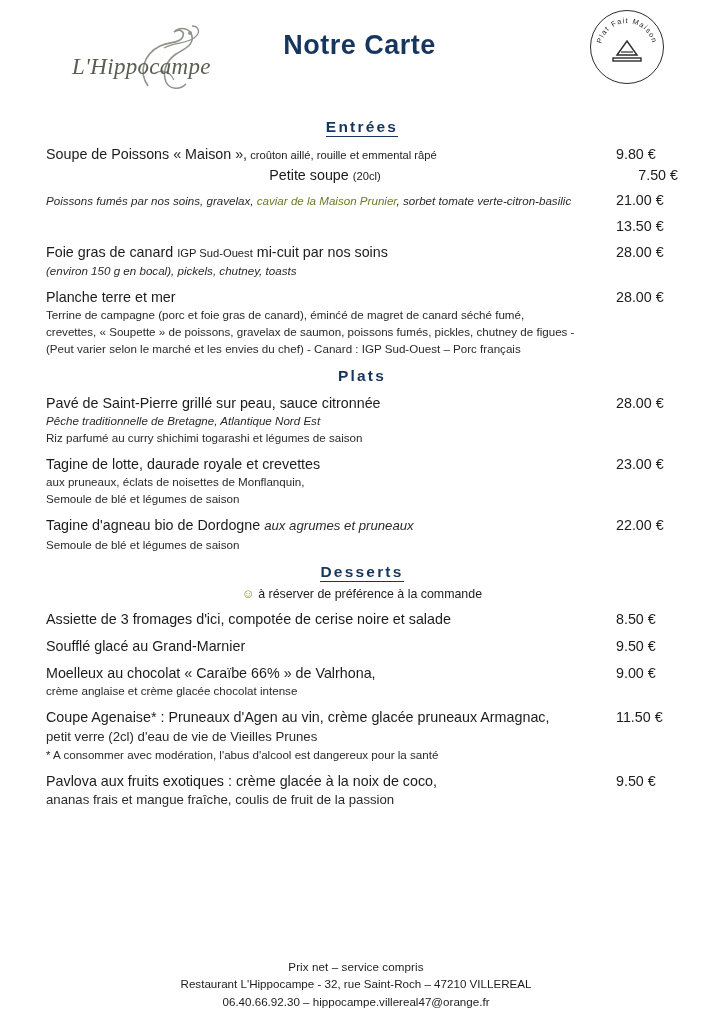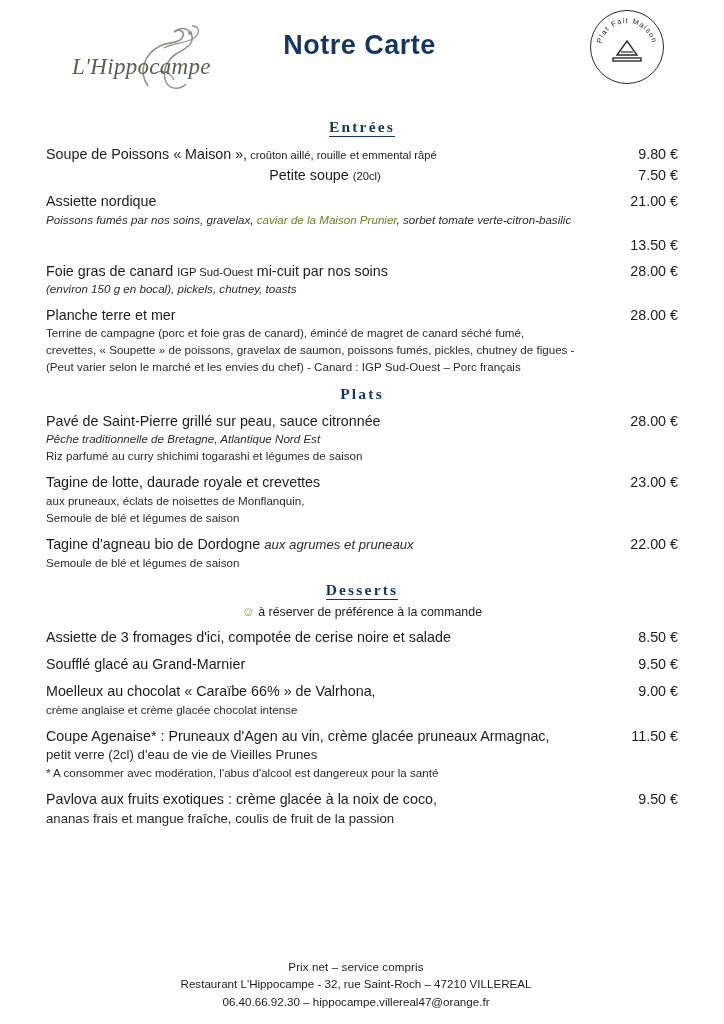--- a/index.html
+++ b/index.html
@@ -77,21 +77,20 @@
   .stamp svg { display: block; }
 
   
   .section-title {
     text-align: center;
     font-size: 15.5px;
     font-weight: bold;
     color: #17365d;
     letter-spacing: 2.2px;
     margin: 10px 0 6px;
-    font-family: Liberation Serif, serif;
   }
   .section-title span {
     border-bottom: 1.5px solid #17365d;
     padding-bottom: 1px;
   }
   .section-title.plain span { border-bottom: none; }
 
   .rows { padding: 0 0 0 0; }
 
   .row {
@@ -105,21 +104,20 @@
     padding-right: 12px;
     font-size: 14.3px;
     line-height: 1.28;
     color: #1c1c1c;
   }
   .row .price {
     flex: 0 0 auto;
     font-size: 14.3px;
     color: #1c1c1c;
     white-space: nowrap;
-    text-align: right;
     min-width: 62px;
   }
   .desc {
     font-size: 11.6px;
     color: #2a2a2a;
     line-height: 1.38;
     margin-top: 1px;
   }
   .desc.italic { font-style: italic; }
   .small-caps {
@@ -208,21 +206,20 @@
     <div class="sub-right">
       <div class="lab">
         <span>Petite soupe</span>
         <span class="cl">(20cl)</span>
       </div>
       <div class="price">7.50 €</div>
     </div>
 
     <div class="row">
       <div class="left">
-        <div>Assiette nordique</div>
         <div class="desc italic">
           <span>Poissons fumés par nos soins, gravelax, </span><span class="inline-olive">caviar de la Maison Prunier</span><span>, sorbet tomate verte-citron-basilic</span>
         </div>
       </div>
       <div class="price">21.00 €</div>
     </div>
 
     <div class="row">
       <div class="left">
       </div>

